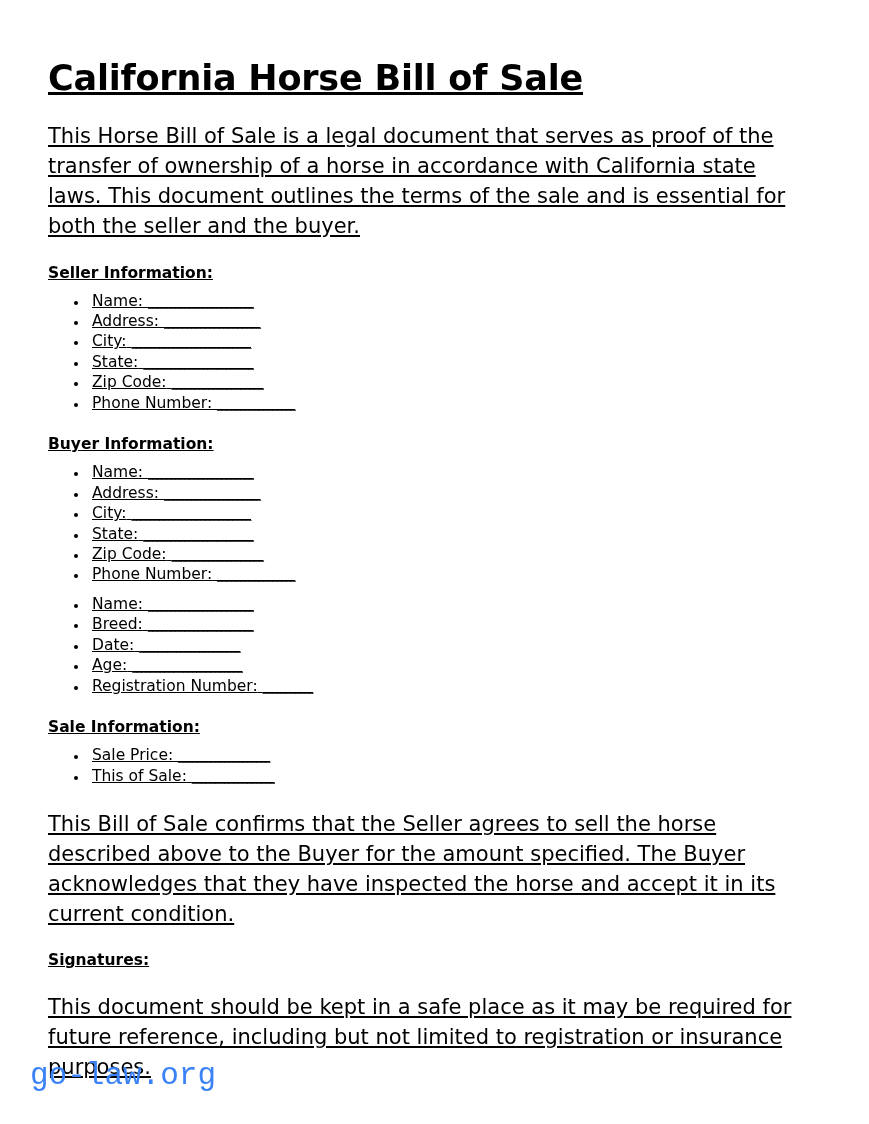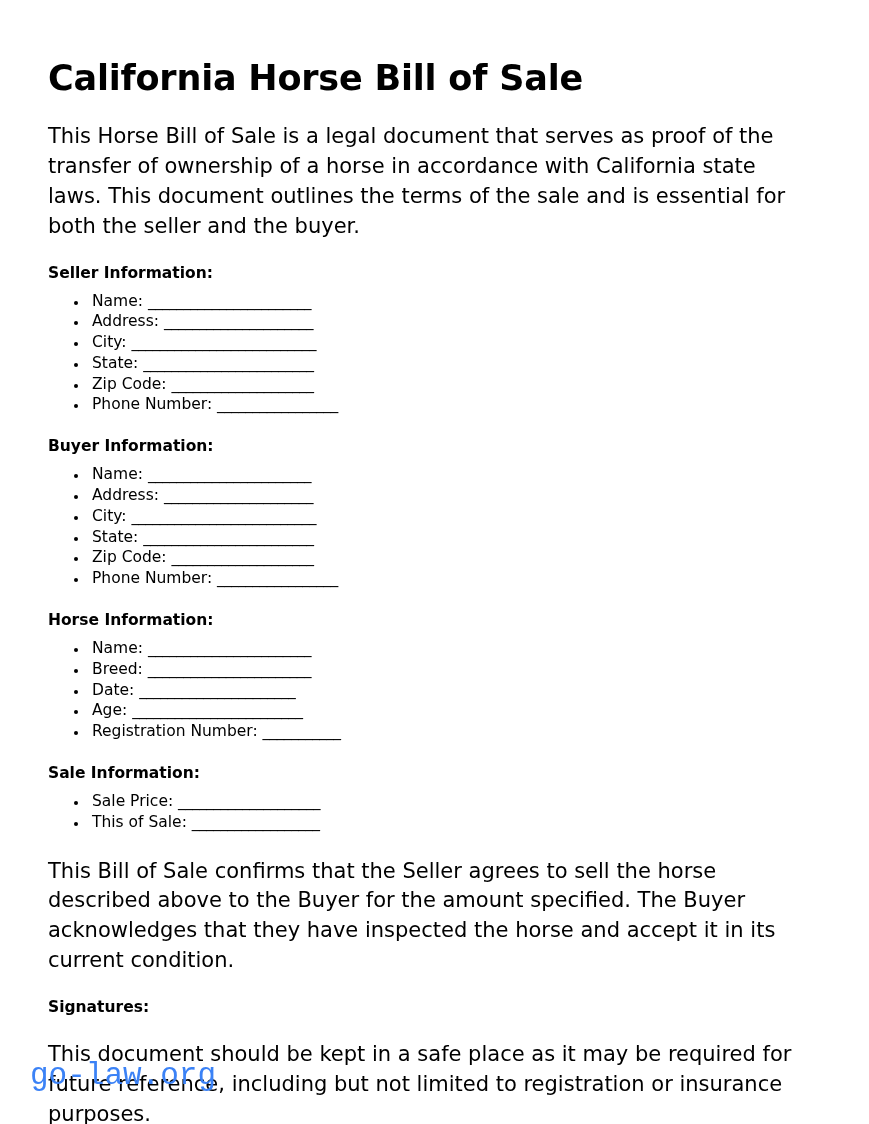--- a/index.html
+++ b/index.html
@@ -16,20 +16,21 @@
     overflow: hidden;
   }
   .page {
     position: absolute;
     left: 0; top: 0;
     width: 869px;
     height: 1124px;
     background: #ffffff;
     box-sizing: border-box;
     padding: 48px 48px 0 48px;
+    text-decoration: underline;
   }
   .doc-title {
     font-size: 35px;
     font-weight: bold;
     letter-spacing: -0.2px;
     margin: 10px 0 0 0;
     line-height: 1.15;
   }
   .para {
     font-size: 21px;
@@ -55,21 +56,21 @@
     padding-left: 44px;
   }
   ul.fields li, ol.sigs li {
     font-size: 15.5px;
     line-height: 1.32;
     padding-left: 4px;
   }
   ul.fields li::marker { font-size: 12px; }
   .blank {
     letter-spacing: -0.4px;
-    font-size: 15px;
+    font-size: 10px;
   }
   .sig-date {
     margin-left: 8px;
   }
   .watermark {
     position: absolute;
     left: 30px;
     top: 1058px;
     font-family: Liberation Mono, monospace;
     font-size: 31px;
@@ -99,21 +100,20 @@
   <h2 class="section-heading">Buyer Information:</h2>
   <ul class="fields">
     <li><span>Name:</span> <span class="blank">_______________________</span></li>
     <li><span>Address:</span> <span class="blank">_____________________</span></li>
     <li><span>City:</span> <span class="blank">__________________________</span></li>
     <li><span>State:</span> <span class="blank">________________________</span></li>
     <li><span>Zip Code:</span> <span class="blank">____________________</span></li>
     <li><span>Phone Number:</span> <span class="blank">_________________</span></li>
   </ul>
 
-  <h2 class="section-heading">Horse Information:</h2>
   <ul class="fields">
     <li><span>Name:</span> <span class="blank">_______________________</span></li>
     <li><span>Breed:</span> <span class="blank">_______________________</span></li>
     <li><span>Date:</span> <span class="blank">______________________</span></li>
     <li><span>Age:</span> <span class="blank">________________________</span></li>
     <li><span>Registration Number:</span> <span class="blank">___________</span></li>
   </ul>
 
   <h2 class="section-heading">Sale Information:</h2>
   <ul class="fields">

